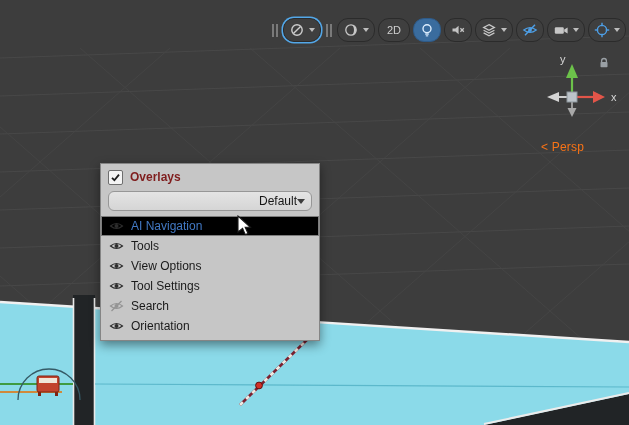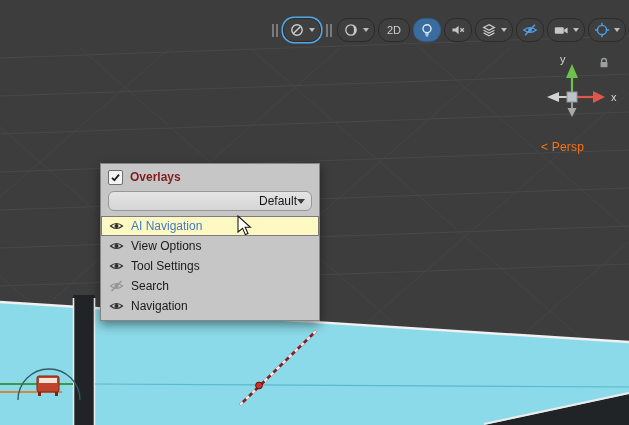--- a/index.html
+++ b/index.html
@@ -32,21 +32,21 @@
   .op-title{font-weight:bold;color:#7f1d1d;}
   .op-check{width:13px;height:13px;background:#f4f4f4;border:1px solid #6e6e6e;border-radius:2px;
       display:flex;align-items:center;justify-content:center;box-sizing:content-box;}
   .op-dropdown{display:flex;align-items:center;justify-content:flex-end;height:18px;
       margin:3px 7px 5px 7px;padding:0 6px;background:linear-gradient(#e4e4e4,#d5d5d5);
       border:1px solid #979797;border-radius:6px;}
   .op-dropdown .dd-caret{width:0;height:0;border-left:4px solid transparent;border-right:4px solid transparent;border-top:5px solid #3d3d3d;}
   .op-item{display:flex;align-items:center;gap:7px;height:20px;padding:0 8px;cursor:default;}
   .op-item .eye{color:#2d2d2d;display:flex;align-items:center;}
   .op-item .row-label{color:#1a1a1a;}
-  .op-item.active{background:#fef9c3;box-shadow:inset 0 0 0 1px #7c7c7c;}
+  .op-item.active{background:#000000;box-shadow:inset 0 0 0 1px #7c7c7c;}
   .op-item.active .row-label{color:#4279c4;}
   .op-item.muted .eye{color:#949494;}
   .eye-slash{display:none;}
   .op-item.muted .eye-slash{display:inline;}
 
   .cursor{position:absolute;left:237px;top:215px;z-index:9;}
 </style>
 </head>
 <body>
 
@@ -258,20 +258,30 @@
       <span class="row-label">AI Navigation</span>
     </div>
     <div class="op-item">
       <span class="eye">
           <svg width="15" height="12">
             <path d="M1.5 6 Q7.5 1 13.5 6 Q7.5 11 1.5 6 Z" fill="none" stroke="currentColor" stroke-width="1.2"></path>
             <circle cx="7.5" cy="6" r="2" fill="currentColor"></circle>
             <line class="eye-slash" x1="2.5" y1="11" x2="12.5" y2="1" stroke="currentColor" stroke-width="1.3"></line>
           </svg>
         </span>
+      <span class="row-label">Tools</span>
+    </div>
+    <div class="op-item">
+      <span class="eye">
+          <svg width="15" height="12">
+            <path d="M1.5 6 Q7.5 1 13.5 6 Q7.5 11 1.5 6 Z" fill="none" stroke="currentColor" stroke-width="1.2"></path>
+            <circle cx="7.5" cy="6" r="2" fill="currentColor"></circle>
+            <line class="eye-slash" x1="2.5" y1="11" x2="12.5" y2="1" stroke="currentColor" stroke-width="1.3"></line>
+          </svg>
+        </span>
       <span class="row-label">View Options</span>
     </div>
     <div class="op-item">
       <span class="eye">
           <svg width="15" height="12">
             <path d="M1.5 6 Q7.5 1 13.5 6 Q7.5 11 1.5 6 Z" fill="none" stroke="currentColor" stroke-width="1.2"></path>
             <circle cx="7.5" cy="6" r="2" fill="currentColor"></circle>
             <line class="eye-slash" x1="2.5" y1="11" x2="12.5" y2="1" stroke="currentColor" stroke-width="1.3"></line>
           </svg>
         </span>
@@ -288,21 +298,21 @@
       <span class="row-label">Search</span>
     </div>
     <div class="op-item">
       <span class="eye">
           <svg width="15" height="12">
             <path d="M1.5 6 Q7.5 1 13.5 6 Q7.5 11 1.5 6 Z" fill="none" stroke="currentColor" stroke-width="1.2"></path>
             <circle cx="7.5" cy="6" r="2" fill="currentColor"></circle>
             <line class="eye-slash" x1="2.5" y1="11" x2="12.5" y2="1" stroke="currentColor" stroke-width="1.3"></line>
           </svg>
         </span>
-      <span class="row-label">Navigation</span>
+      <span class="row-label">Orientation</span>
     </div>
   </div>
 
   <span class="cursor">
     <svg width="16" height="22">
         <path d="M1 1 L1 17 L5.6 13.3 L8.3 19.6 L11 18.4 L8.2 12.3 L13.4 12.3 Z" fill="#ffffff" stroke="#1a1a1a" stroke-width="1.1"></path>
       </svg>
   </span>
 
 </div>

